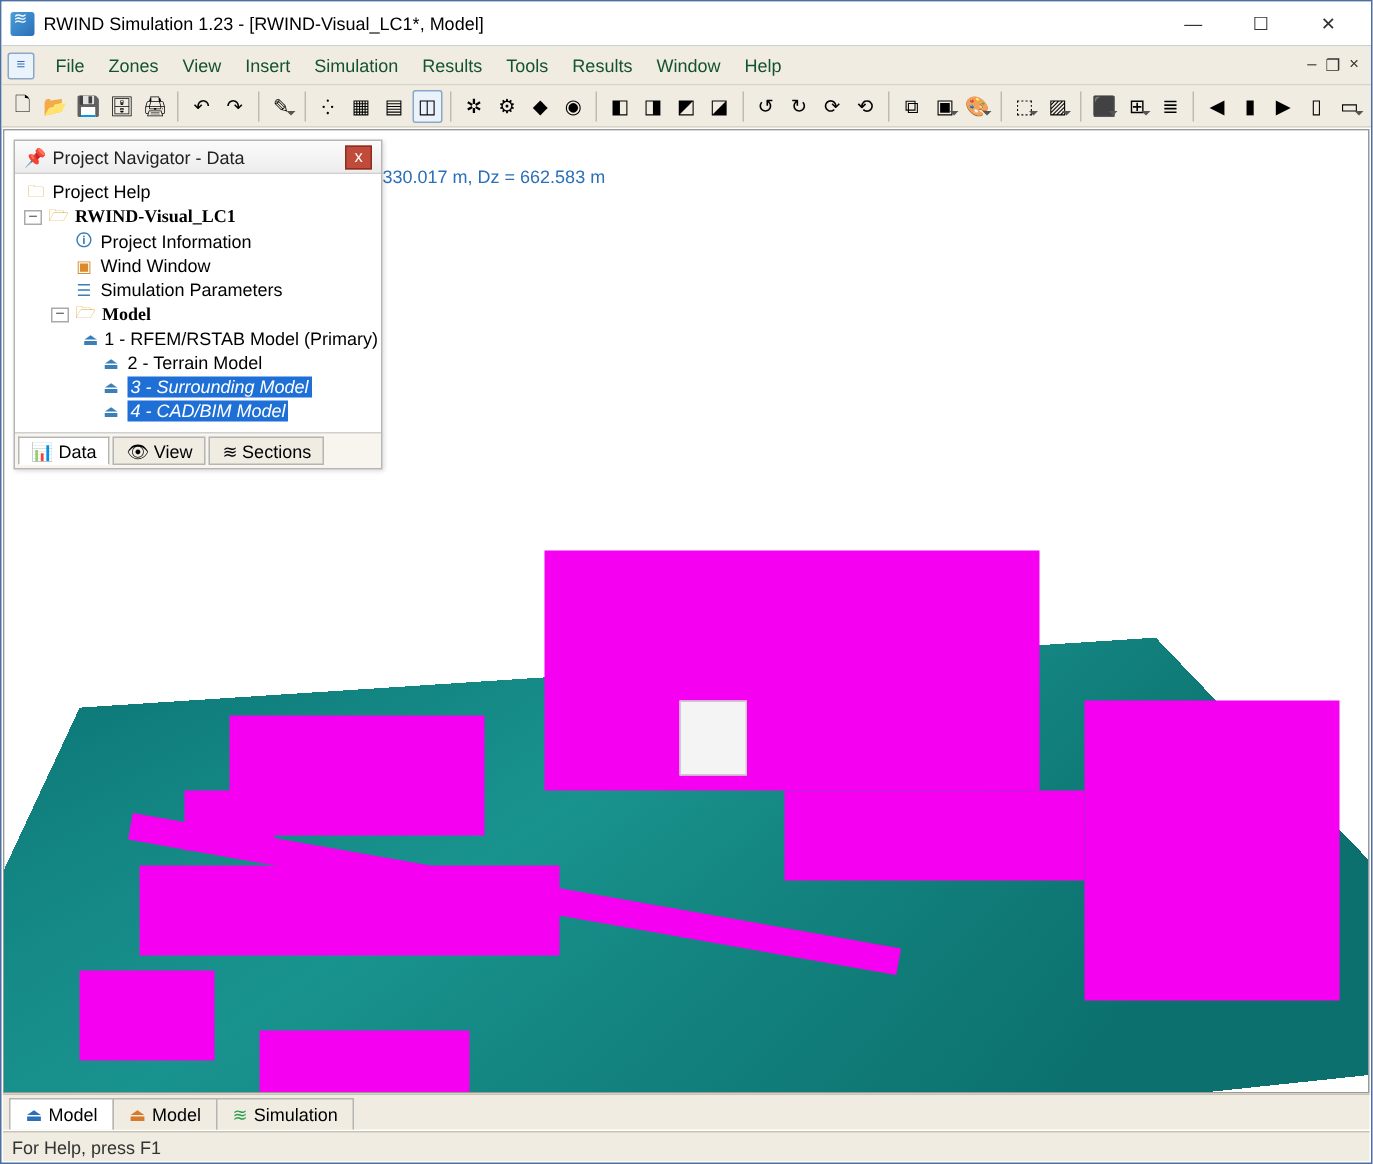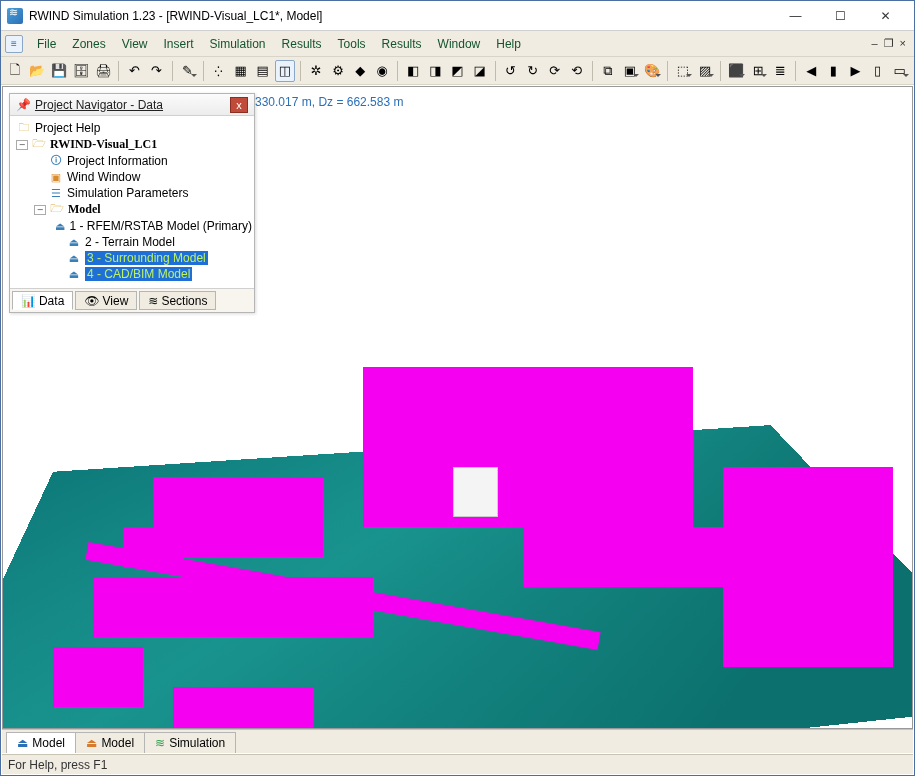--- a/index.html
+++ b/index.html
@@ -22,44 +22,44 @@
 
   
   .toolbar { height: 28px; background: #f0ece2; display:flex; align-items:center; padding:0 4px; border-bottom:1px solid #d8d4c8; gap:2px; overflow:hidden;}
   .tb-sep { width:1px; height:20px; background:#c0bcac; margin:0 3px;}
   .tbbtn { width:22px; height:22px; display:flex; align-items:center; justify-content:center; font-size:13px; border-radius:2px; position:relative;}
   .tbbtn.dd::after{content:"";position:absolute;right:1px;bottom:2px;border:3px solid transparent;border-top-color:#555;}
 
   
   .workarea { position:absolute; left:1px; right:1px; top:85px; bottom:46px; background:#fff; border:1px solid #999; overflow:hidden;}
   .viewport { position:absolute; inset:0; background:#fff; }
-  .coord { position:absolute; left:252px; top:8px; color:#2a6fb8; font-size:12px;}
+  .coord { position:absolute; left:252px; top:24px; color:#2a6fb8; font-size:12px;}
 
   
   .scene { position:absolute; left:0; right:0; top:100px; bottom:0; }
   .terrain { position:absolute; left:10px; right:10px; top:120px; height:520px; transform:perspective(900px) rotateX(55deg) rotateZ(-8deg); background:linear-gradient(135deg,#0e7a7a,#19938e 40%,#0c716e 80%);}
   .buildings { position:absolute; left:0; right:0; top:0; bottom:0; }
   .bldg { position:absolute; background:#f500f0; }
   .center-bldg{position:absolute; background:#f4f4f4; border:1px solid #ccc;}
 
   
   .navpanel { position:absolute; left:6px; top:6px; width:246px; background:#fff; border:1px solid #b5b5b5; box-shadow:1px 1px 3px rgba(0,0,0,.15);}
   .navhead { height:22px; background:linear-gradient(#fbfbfb,#ececec); display:flex; align-items:center; padding:0 6px; border-bottom:1px solid #d0d0d0;}
   .navhead .pin{margin-right:4px;color:#555;}
-  .navhead .navtitle{flex:1;color:#222;text-decoration:underline;}
+  .navhead .navtitle{flex:1;color:#222;}
   .navhead .close{width:18px;height:16px;background:#c14b3a;color:#fff;display:flex;align-items:center;justify-content:center;font-size:11px;border:1px solid #8a2f22;}
   .tree { padding:4px 2px 6px 2px; }
   .tnode { display:flex; align-items:center; padding:1px 0; white-space:nowrap;}
   .tnode .exp{width:12px;text-align:center;color:#666;font-size:10px;font-family:monospace; border:1px solid #aaa; height:10px; line-height:8px; margin-right:3px; background:#fff;}
   .tnode .spacer{display:inline-block;}
   .ticon{width:16px;height:14px;margin-right:3px;display:inline-flex;align-items:center;justify-content:center;font-size:11px;}
   .fold{color:#d9a93b;}
   .leaf{color:#3b7fb8;}
   .tnode.bold .lbl{font-weight:bold;font-family:Liberation Serif, serif;}
-  .tnode.sel .lbl{background:#1e6fd6;color:#bef264;padding:0 2px;}
+  .tnode.sel .lbl{background:#1e6fd6;color:#ffffff;padding:0 2px;font-style:italic;}
   .lbl{color:#000;}
   .navtabs{height:24px;border-top:1px solid #d0d0d0;display:flex;align-items:stretch;padding:2px;gap:2px;background:#f7f5ee;}
   .navtab{display:flex;align-items:center;gap:3px;padding:0 8px;border:1px solid #b5b5b5;background:#f0ece2;font-size:11px;}
   .navtab.active{background:#fff;border-bottom-color:#fff;}
   .navtab .ti{font-size:12px;}
 
   
   .btabs{position:absolute;left:1px;right:1px;bottom:22px;height:24px;background:#f0ece2;border-top:1px solid #c8c4b4;display:flex;align-items:flex-end;padding-left:4px;gap:0;}
   .btab{display:flex;align-items:center;gap:4px;padding:3px 10px;border:1px solid #b5b5b5;background:#fff;border-bottom:none;font-size:11px;margin-right:-1px;}
   .btab .ti{font-size:12px;}

